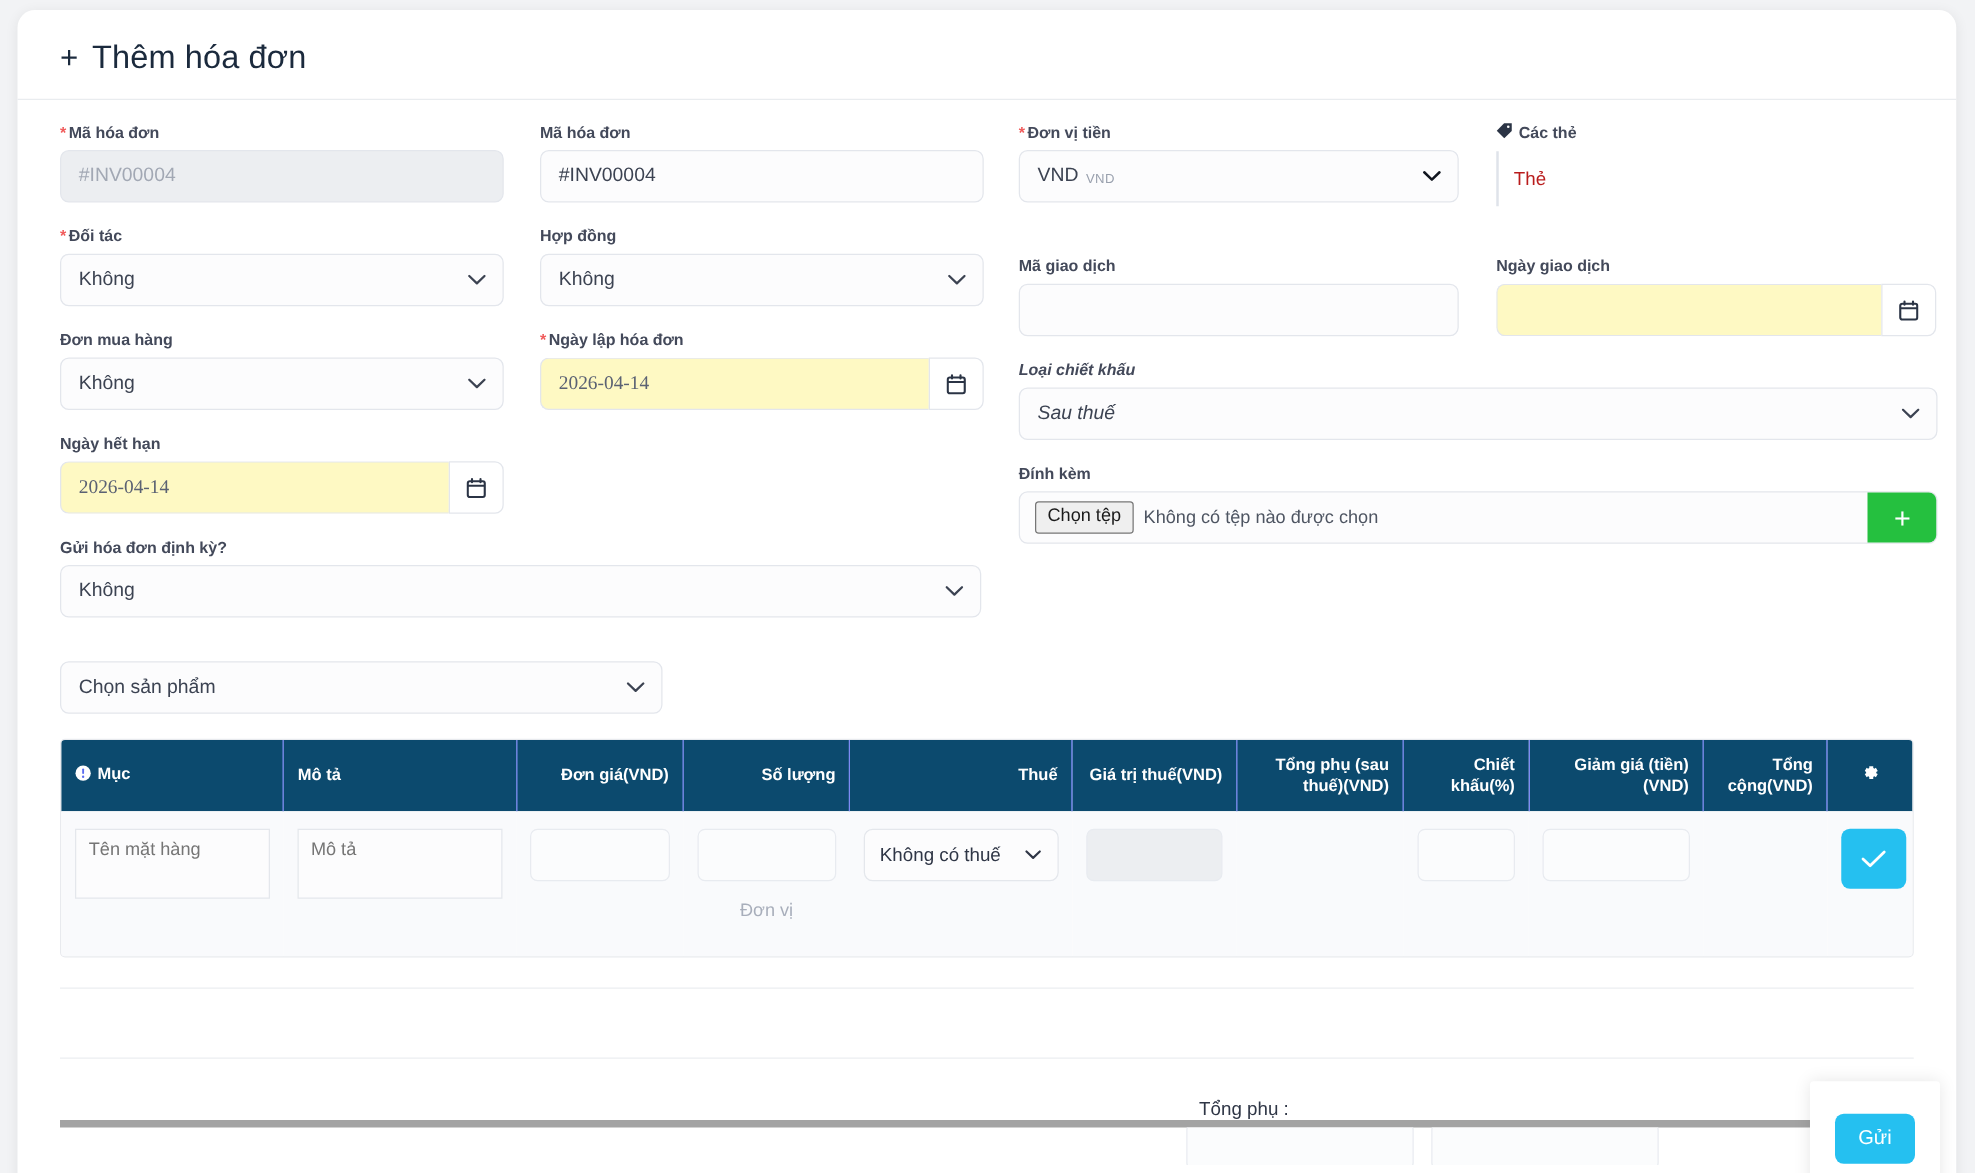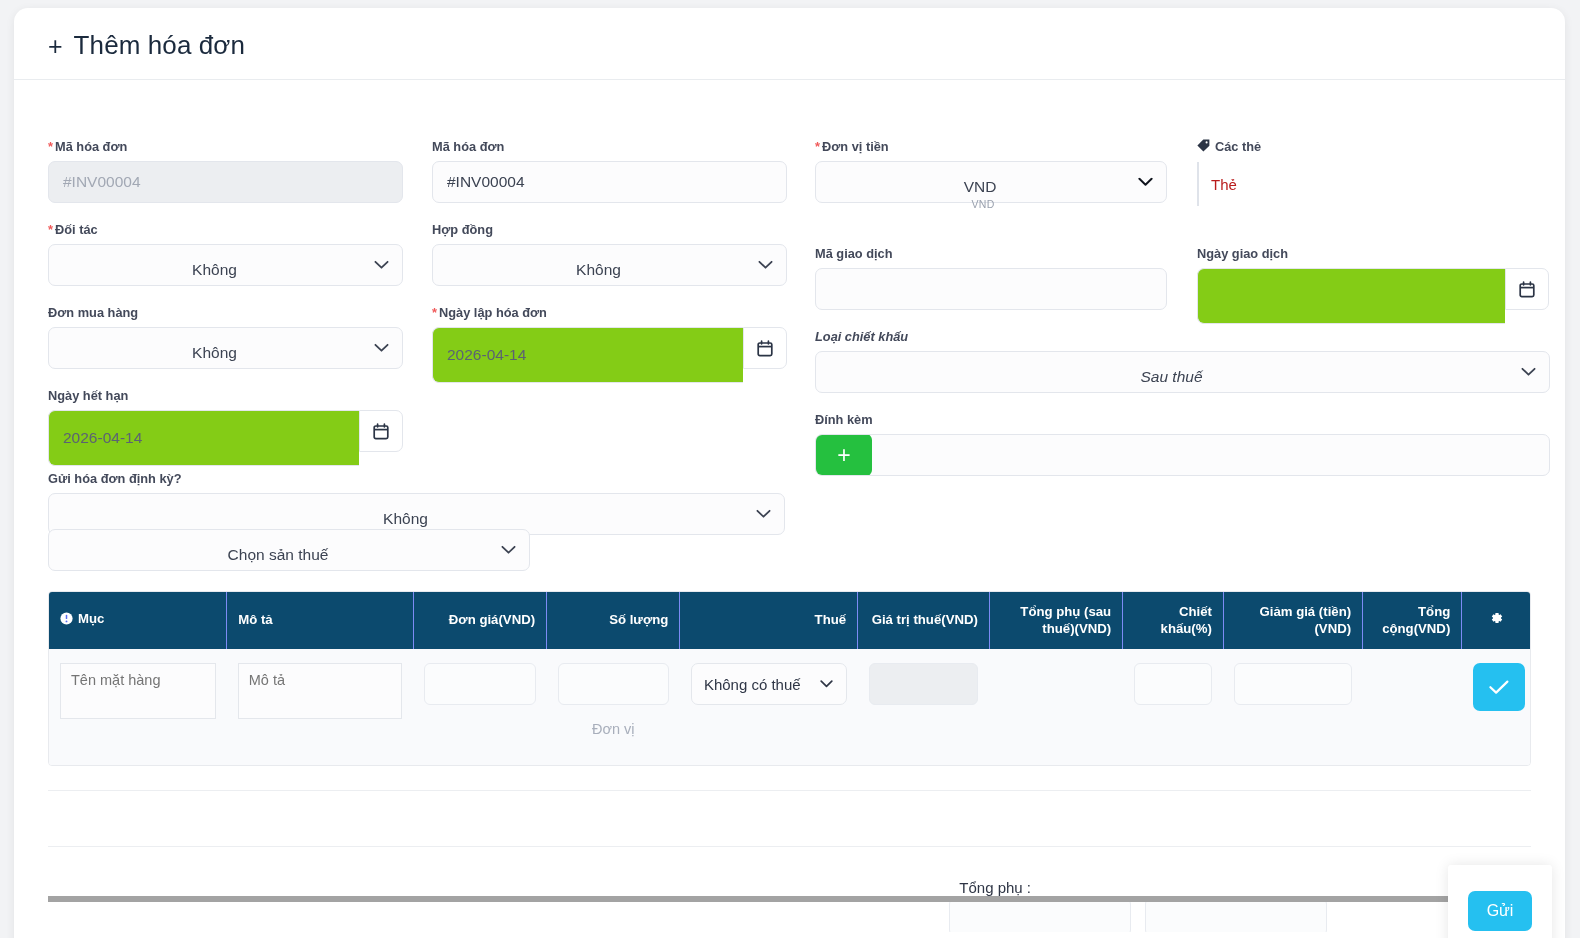--- a/index.html
+++ b/index.html
@@ -44,21 +44,21 @@
     font-weight: 400;
     letter-spacing: .1px;
   }
 
   
   .form-area {
     position: relative;
     padding: 16px 34px 0 34px;
     height: 445px;
   }
-  .fld { position: absolute; margin-top: 41px; }
+  .fld { position: absolute; }
   .lbl {
     font-size: 12.8px;
     font-weight: bold;
     color: #43495a;
     margin-bottom: 7px;
     display: block;
     letter-spacing: 0;
   }
   .req { color: #f05a5a; font-weight: bold; margin-right: 2px; }
 
@@ -80,50 +80,51 @@
     background: #eceef1;
     color: #a2a8b4;
     border-color: #e3e6ec;
   }
   .ctl.input-text { color: #3c4352; }
 
   
   .sel {
     position: relative;
   }
-  .sel .ctl { padding-right: 36px; cursor: pointer; flex-direction: column; }
+  .sel .ctl { padding-right: 36px; cursor: pointer; }
   .chev {
     position: absolute;
     right: 14px; top: 50%;
     transform: translateY(-50%);
     pointer-events: none;
   }
   .chev svg { display: block; }
   .cur-sub {
     font-size: 10.5px;
     color: #9aa1ae;
     margin-left: 6px;
     position: relative;
     top: 2px;
     letter-spacing: .3px;
   }
 
   
   .datewrap { display: flex; width: 100%; }
   .datewrap .dtext {
     flex: 1;
-    height: 56px;
+    height: 42px;
     border: 1px solid #e3e6ec;
     border-right: none;
     border-radius: 7px 0 0 7px;
-    background: #84cc16;
+    background: #fef9c3;
     display: flex; align-items: center;
     padding: 0 14px;
     font-size: 15.5px;
     color: #5b6273;
+    font-family: Liberation Serif, serif;
   }
   .datewrap .dbtn {
     width: 44px;
     height: 42px;
     border: 1px solid #e3e6ec;
     border-radius: 0 7px 7px 0;
     background: #ffffff;
     display: flex; align-items: center; justify-content: center;
     cursor: pointer;
   }
@@ -467,20 +468,24 @@
             <svg width="15" height="9" viewBox="0 0 15 9">
               <path d="M1.4 1.3L7.5 7.2L13.6 1.3" stroke="#3c4352" stroke-width="1.8" fill="none" stroke-linecap="round" stroke-linejoin="round"></path>
             </svg>
           </span>
       </div>
     </div>
 
     <div class="fld" style="left:801px; top:291px; width:735px;">
       <label class="lbl">Đính kèm</label>
       <div class="filewrap">
+        <div class="finner">
+          <span class="choose-btn">Chọn tệp</span>
+          <span class="file-status">Không có tệp nào được chọn</span>
+        </div>
         <div class="addfile-btn">+</div>
       </div>
     </div>
 
     <div class="fld" style="left:1183px; top:18px; width:352px;">
       <label class="lbl">
         <span class="tag-icon"><svg width="13" height="13" viewBox="0 0 13 13">
               <path d="M6.3 0.6H12.4V6.7L6.4 12.6L0.4 6.6L6.3 0.6Z" fill="#2b3445"></path>
               <circle cx="9.6" cy="3.4" r="1.05" fill="#ffffff"></circle>
             </svg></span><span>Các thẻ</span>
@@ -499,21 +504,21 @@
               <path d="M4.6 1.2v2.6M11.4 1.2v2.6" stroke="#2b3445" stroke-width="1.7" stroke-linecap="round"></path>
             </svg>
         </div>
       </div>
     </div>
 
   </div>
 
   <div class="prod-row">
     <div class="sel prod-sel">
-      <div class="ctl">Chọn sản thuế</div>
+      <div class="ctl">Chọn sản phẩm</div>
       <span class="chev">
           <svg width="15" height="9" viewBox="0 0 15 9">
             <path d="M1.4 1.3L7.5 7.2L13.6 1.3" stroke="#3c4352" stroke-width="1.8" fill="none" stroke-linecap="round" stroke-linejoin="round"></path>
           </svg>
         </span>
     </div>
   </div>
 
   <div class="table-wrap">
     <table class="items">

